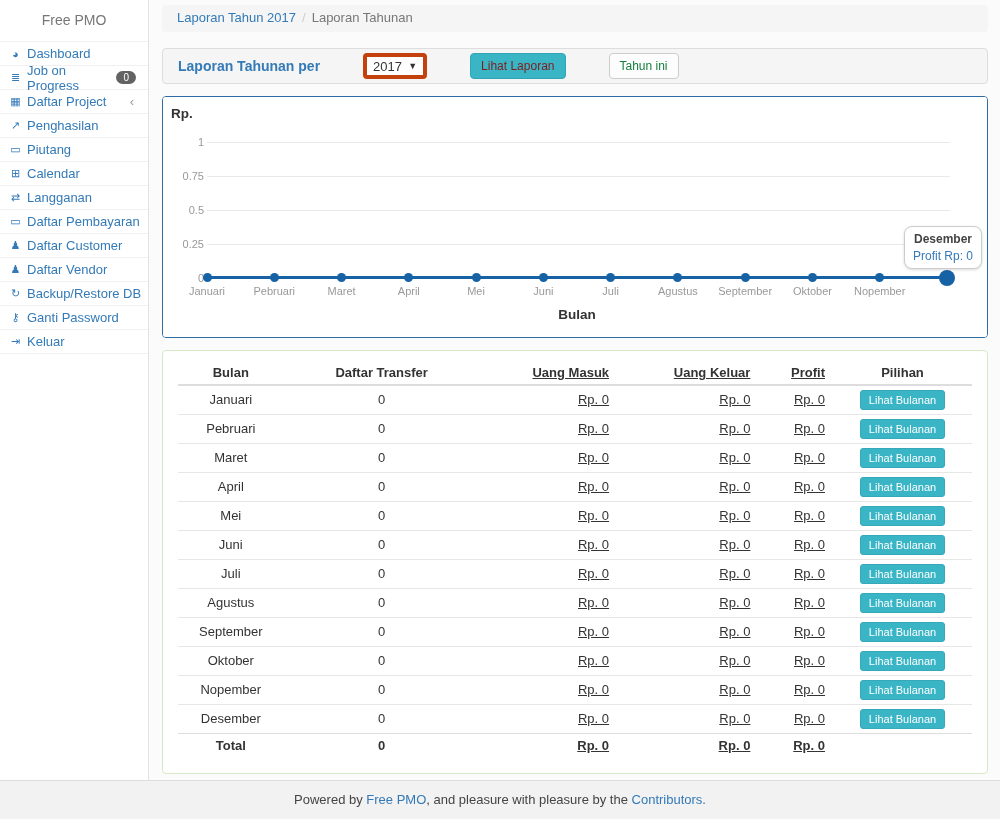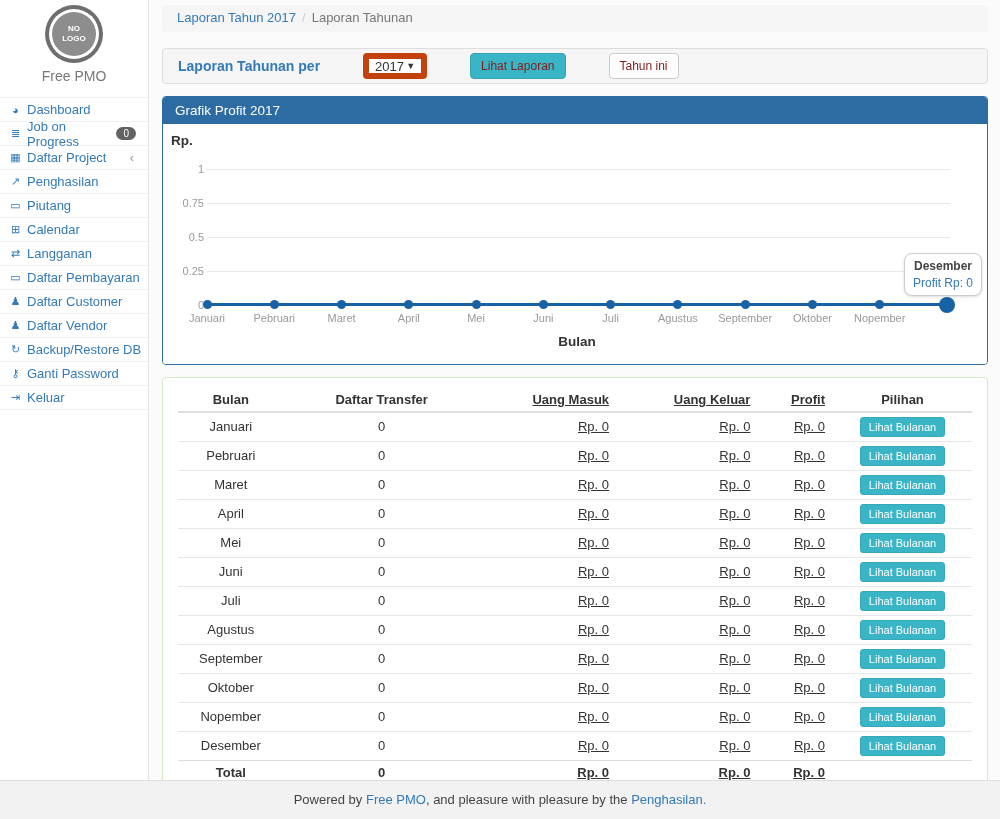--- a/index.html
+++ b/index.html
@@ -52,31 +52,31 @@
   .breadcrumb .sep { color:#ccc; margin:0 6px; }
   .breadcrumb .active { color:#777; }
 
   .filter-panel {
     margin-top:16px; border:1px solid #ddd; border-radius:4px;
     background:#f5f5f5; height:36px; padding:0 15px;
     display:flex; align-items:center;gap:36px;
   }
   .filter-label { font-size:14px; font-weight:bold; color:#337ab7; margin-right:7px; }
   .select {
-    width:64px; height:26px; background:#fff; border:6px solid #c2410c; border-radius:4px;
+    width:64px; height:26px; background:#fff; border:4px solid #c2410c; border-radius:4px;
     font-size:13px; color:#333; display:flex; align-items:center;
     justify-content:space-between; padding:0 6px; margin-right:7px; cursor:pointer;
   }
   .select .caret { font-size:9px; color:#333; }
   .btn {
     height:26px; padding:0 10px; border-radius:4px; font-size:12px;
     display:inline-flex; align-items:center; cursor:pointer; border:1px solid;
   }
   .btn-info { background:#3ab5c6; border-color:#33a4b4; color:#7f1d1d; margin-right:7px; }
-  .btn-default { background:#fdfdfd; border-color:#ccc; color:#7f1d1d; }
+  .btn-default { background:#fdfdfd; border-color:#ccc; color:#15803d; }
 
   
   .chart-panel { margin-top:12px; border:1px solid #2e6da4; border-radius:4px; overflow:hidden; background:#fff; }
   .chart-heading {
     background:#2d6ca2; color:#fff; font-size:13.5px;
     padding:6px 12px; height:27px;
   }
   .chart-body { position:relative; height:240px; background:#fff; }
   .rp-label { position:absolute; left:8px; top:9px; font-weight:bold; font-size:13.5px; color:#333; }
   .tick-label { position:absolute; left:0; width:41px; text-align:right; font-size:11px; color:#999; }
@@ -114,24 +114,20 @@
     position:absolute; left:0; top:780px; width:1000px; height:39px;
     background:#f2f2f2; border-top:1px solid #ddd;
     text-align:center; font-size:13px; color:#444; line-height:38px;
   }
   .footer a { color:#337ab7; }
 </style>
 </head>
 <body>
 
 <div class="sidebar">
-  <div class="logo-wrap">
-    <div class="logo-circle">NO
-LOGO</div>
-  </div>
   <div class="brand">Free PMO</div>
   <div class="menu">
       <div class="menu-item">
         <span class="mi-icon">◕</span>
         <span class="mi-label">Dashboard</span>
       </div>
       <div class="menu-item">
         <span class="mi-icon">≣</span>
         <span class="mi-label">Job on Progress</span>
         <span class="badge">0</span>
@@ -194,21 +190,20 @@
     <span class="filter-label">Laporan Tahunan per</span>
     <div class="select">
       <span>2017</span>
       <span class="caret">▼</span>
     </div>
     <div class="btn btn-info">Lihat Laporan</div>
     <div class="btn btn-default">Tahun ini</div>
   </div>
 
   <div class="chart-panel">
-    <div class="chart-heading">Grafik Profit 2017</div>
     <div class="chart-body">
       <div class="rp-label">Rp.</div>
       <div class="xaxis-title">Bulan</div>
 
     <div class="tick-label" style="top: 39px;">1</div>
         <div class="gridline" style="top: 45px;"></div>
         <div class="tick-label" style="top: 73px;">0.75</div>
         <div class="gridline" style="top: 79px;"></div>
         <div class="tick-label" style="top: 107px;">0.5</div>
         <div class="gridline" style="top: 113px;"></div>
@@ -365,13 +360,13 @@
               <td class="c-right">Rp. 0</td>
               <td class="c-center"></td>
             </tr>
           </tbody>
       </table>
     </div>
   </div>
 
 </div>
 
-<div class="footer"><span>Powered by </span><a href="#">Free PMO</a><span>, and pleasure with pleasure by the </span><a href="#">Penghasilan.</a></div>
+<div class="footer"><span>Powered by </span><a href="#">Free PMO</a><span>, and pleasure with pleasure by the </span><a href="#">Contributors.</a></div>
 
 </body></html>

